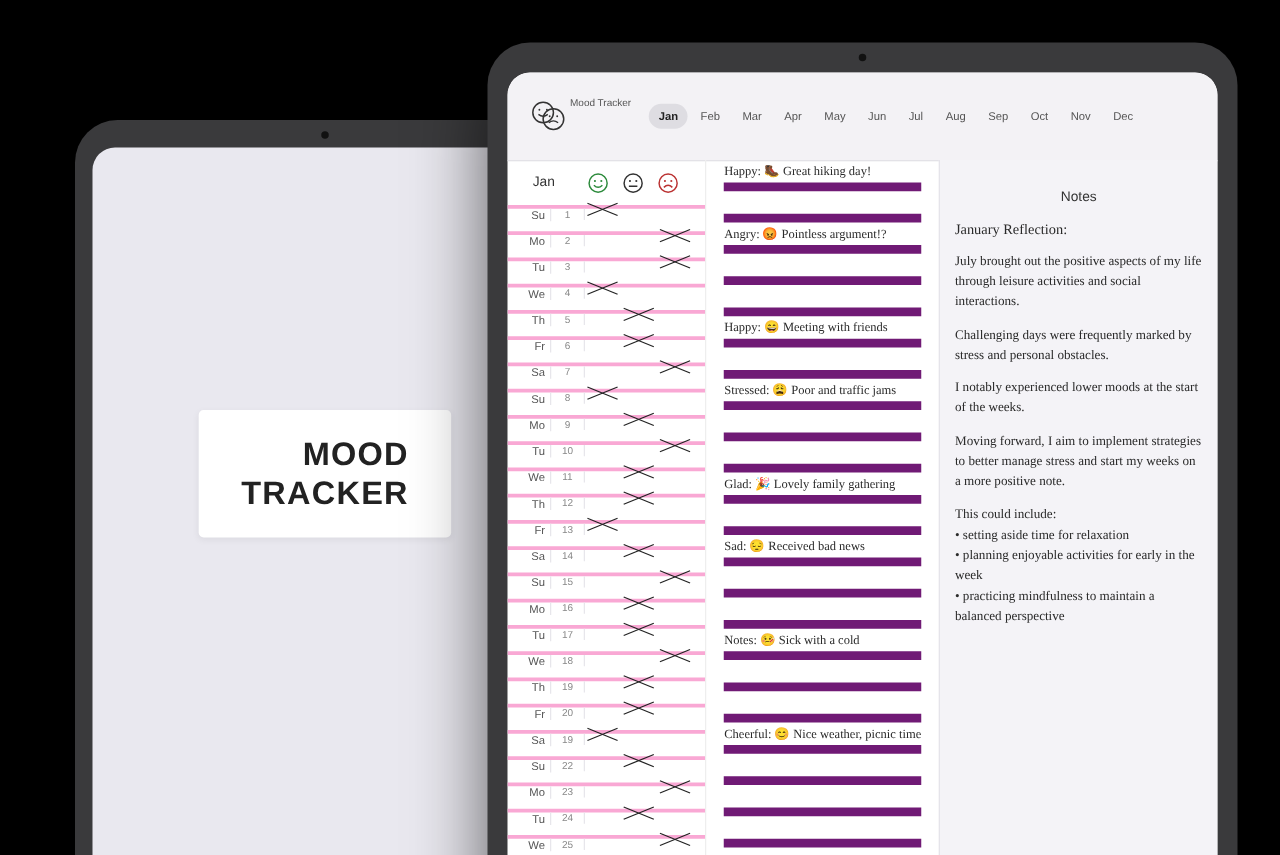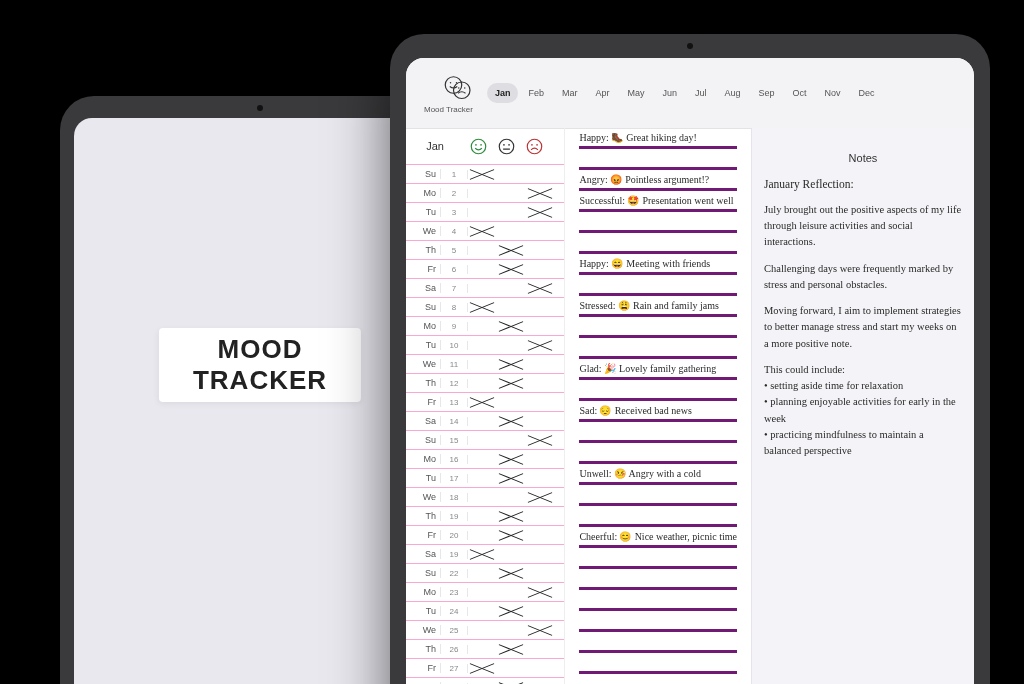--- a/index.html
+++ b/index.html
@@ -6,30 +6,30 @@
   .stage{position:relative;width:1024px;height:684px;background:#000}
 
   
   .tablet{position:absolute;background:#3a3a3c;border-radius:34px;box-shadow:0 20px 60px rgba(0,0,0,.6);}
   .tablet .notch{position:absolute;top:9px;left:50%;transform:translateX(-50%);width:6px;height:6px;border-radius:50%;background:#111}
   .screen{position:absolute;background:#f4f3f7;border-radius:18px;overflow:hidden}
 
   
   .tablet-back{left:60px;top:96px;width:400px;height:720px}
   .tablet-back .screen{left:14px;top:22px;right:14px;bottom:22px;background:#e9e8ef}
-  .cover-card{position:absolute;left:50%;top:210px;transform:translateX(-50%);background:#fff;padding:6px 34px;border-radius:4px;box-shadow:0 2px 6px rgba(0,0,0,.06);text-align:center}
+  .cover-card{position:absolute;left:50%;top:210px;transform:translateX(-50%);background:#fff;padding:20px 34px;border-radius:4px;box-shadow:0 2px 6px rgba(0,0,0,.06);text-align:right}
   .cover-card .t1{font-weight:700;font-size:26px;letter-spacing:1px;color:#222}
 
   
   .tablet-front{left:390px;top:34px;width:600px;height:800px}
   .tablet-front .screen{left:16px;top:24px;right:16px;bottom:24px;background:#fff}
 
   
   .hdr{height:70px;background:#f3f2f5;border-bottom:1px solid #e3e2e7;display:flex;align-items:center;padding:0 18px;gap:14px}
-  .logo{display:flex;flex-direction:column;align-items:flex-end;gap:2px}
+  .logo{display:flex;flex-direction:row;align-items:flex-start;gap:2px}
   .logo svg{width:30px;height:30px}
   .logo .cap{font-size:8px;color:#555}
   .months{display:flex;gap:2px;flex-wrap:nowrap}
   .mchip{font-size:9px;color:#555;padding:5px 8px;border-radius:12px;cursor:pointer}
   .mchip.sel{background:#dedde2;color:#222;font-weight:600}
 
   
   .body{position:absolute;top:70px;left:0;right:0;bottom:0;display:flex}
   .col-table{width:160px;border-right:1px solid #eee}
   .col-comment{flex:1;padding:0 14px 0 14px}
@@ -38,31 +38,31 @@
   .col-hdr{height:36px;display:flex;align-items:center;justify-content:center;font-size:11px;color:#333;font-weight:500}
 
   
   .thdr{display:flex;height:36px;align-items:center}
   .thdr .mlabel{width:58px;text-align:center;font-size:11px;color:#333}
   .thdr .face{width:28px;display:flex;justify-content:center}
   .thdr .face svg{width:17px;height:17px}
 
   
   .rows{display:flex;flex-direction:column}
-  .row{display:flex;height:18px;border-top:1px solid #f9a8d4;font-size:8px;color:#555;align-items:center}
+  .row{display:flex;height:18px;border-top:3px solid #f9a8d4;font-size:8px;color:#555;align-items:flex-start}
   .row .wd{width:30px;text-align:right;padding-right:4px;display:flex;align-items:center;justify-content:flex-end;border-right:1px solid #e7e6eb;font-size:9px}
   .row .dn{width:26px;text-align:center;display:flex;align-items:center;justify-content:center;border-right:1px solid #e7e6eb;font-size:8px;color:#888}
   .row .cell{width:28px;border-right:1px solid #e7e6eb;position:relative}
   .row .cell.x::before,.row .cell.x::after{content:"";position:absolute;left:1px;right:1px;top:50%;height:1px;background:#222}
   .row .cell.x::before{transform:rotate(22deg)}
   .row .cell.x::after{transform:rotate(-22deg)}
 
   
   .clines{display:flex;flex-direction:column}
-  .cline{height:18px;border-bottom:3px solid #701a75;font-family:"Comic Sans MS","Segoe Script","Bradley Hand",cursive;font-size:10px;color:#2a2a2a;display:flex;align-items:center;white-space:nowrap;overflow:hidden}
+  .cline{height:18px;border-bottom:7px solid #701a75;font-family:"Comic Sans MS","Segoe Script","Bradley Hand",cursive;font-size:10px;color:#2a2a2a;display:flex;align-items:center;white-space:nowrap;overflow:hidden}
 
   
   .notes{font-family:"Comic Sans MS","Segoe Script","Bradley Hand",cursive;font-size:10.5px;color:#2a2a2a;line-height:1.55}
   .notes .title{font-weight:400;margin-bottom:8px;font-size:11.5px}
   .notes p{margin:0 0 10px}
 </style>
 </head>
 <body>
 
 <div class="stage">
@@ -339,52 +339,52 @@
                 <div class="cell"></div>
               </div>
             </div>
         </div>
 
         <div class="col-comment">
           <div class="clines" id="clines">
               <div class="cline">Happy: 🥾 Great hiking day!</div>
               <div class="cline"></div>
               <div class="cline">Angry: 😡 Pointless argument!?</div>
-              <div class="cline">Successful: 🤩 Presentation went well</div>
               <div class="cline"></div>
               <div class="cline"></div>
               <div class="cline">Happy: 😄 Meeting with friends</div>
               <div class="cline"></div>
-              <div class="cline">Stressed: 😩 Rain and family jams</div>
+              <div class="cline">Stressed: 😩 Poor and traffic jams</div>
               <div class="cline"></div>
               <div class="cline"></div>
               <div class="cline">Glad: 🎉 Lovely family gathering</div>
               <div class="cline"></div>
               <div class="cline">Sad: 😔 Received bad news</div>
               <div class="cline"></div>
               <div class="cline"></div>
-              <div class="cline">Unwell: 🤒 Angry with a cold</div>
+              <div class="cline">Notes: 🤒 Sick with a cold</div>
               <div class="cline"></div>
               <div class="cline"></div>
               <div class="cline">Cheerful: 😊 Nice weather, picnic time</div>
               <div class="cline"></div>
               <div class="cline"></div>
               <div class="cline"></div>
               <div class="cline"></div>
               <div class="cline"></div>
               <div class="cline"></div>
             </div>
         </div>
 
         <div class="col-notes">
           <div class="col-hdr" style="justify-content:center">Notes</div>
           <div class="notes" id="notes">
               <div class="title">January Reflection:</div>
               <p>July brought out the positive aspects of my life through leisure activities and social interactions.</p>
               <p>Challenging days were frequently marked by stress and personal obstacles.</p>
+              <p>I notably experienced lower moods at the start of the weeks.</p>
               <p>Moving forward, I aim to implement strategies to better manage stress and start my weeks on a more positive note.</p>
               <p>This could include:<br>• setting aside time for relaxation<br>• planning enjoyable activities for early in the week<br>• practicing mindfulness to maintain a balanced perspective</p>
             </div>
         </div>
 
       </div>
 
     </div>
   </div>
 

